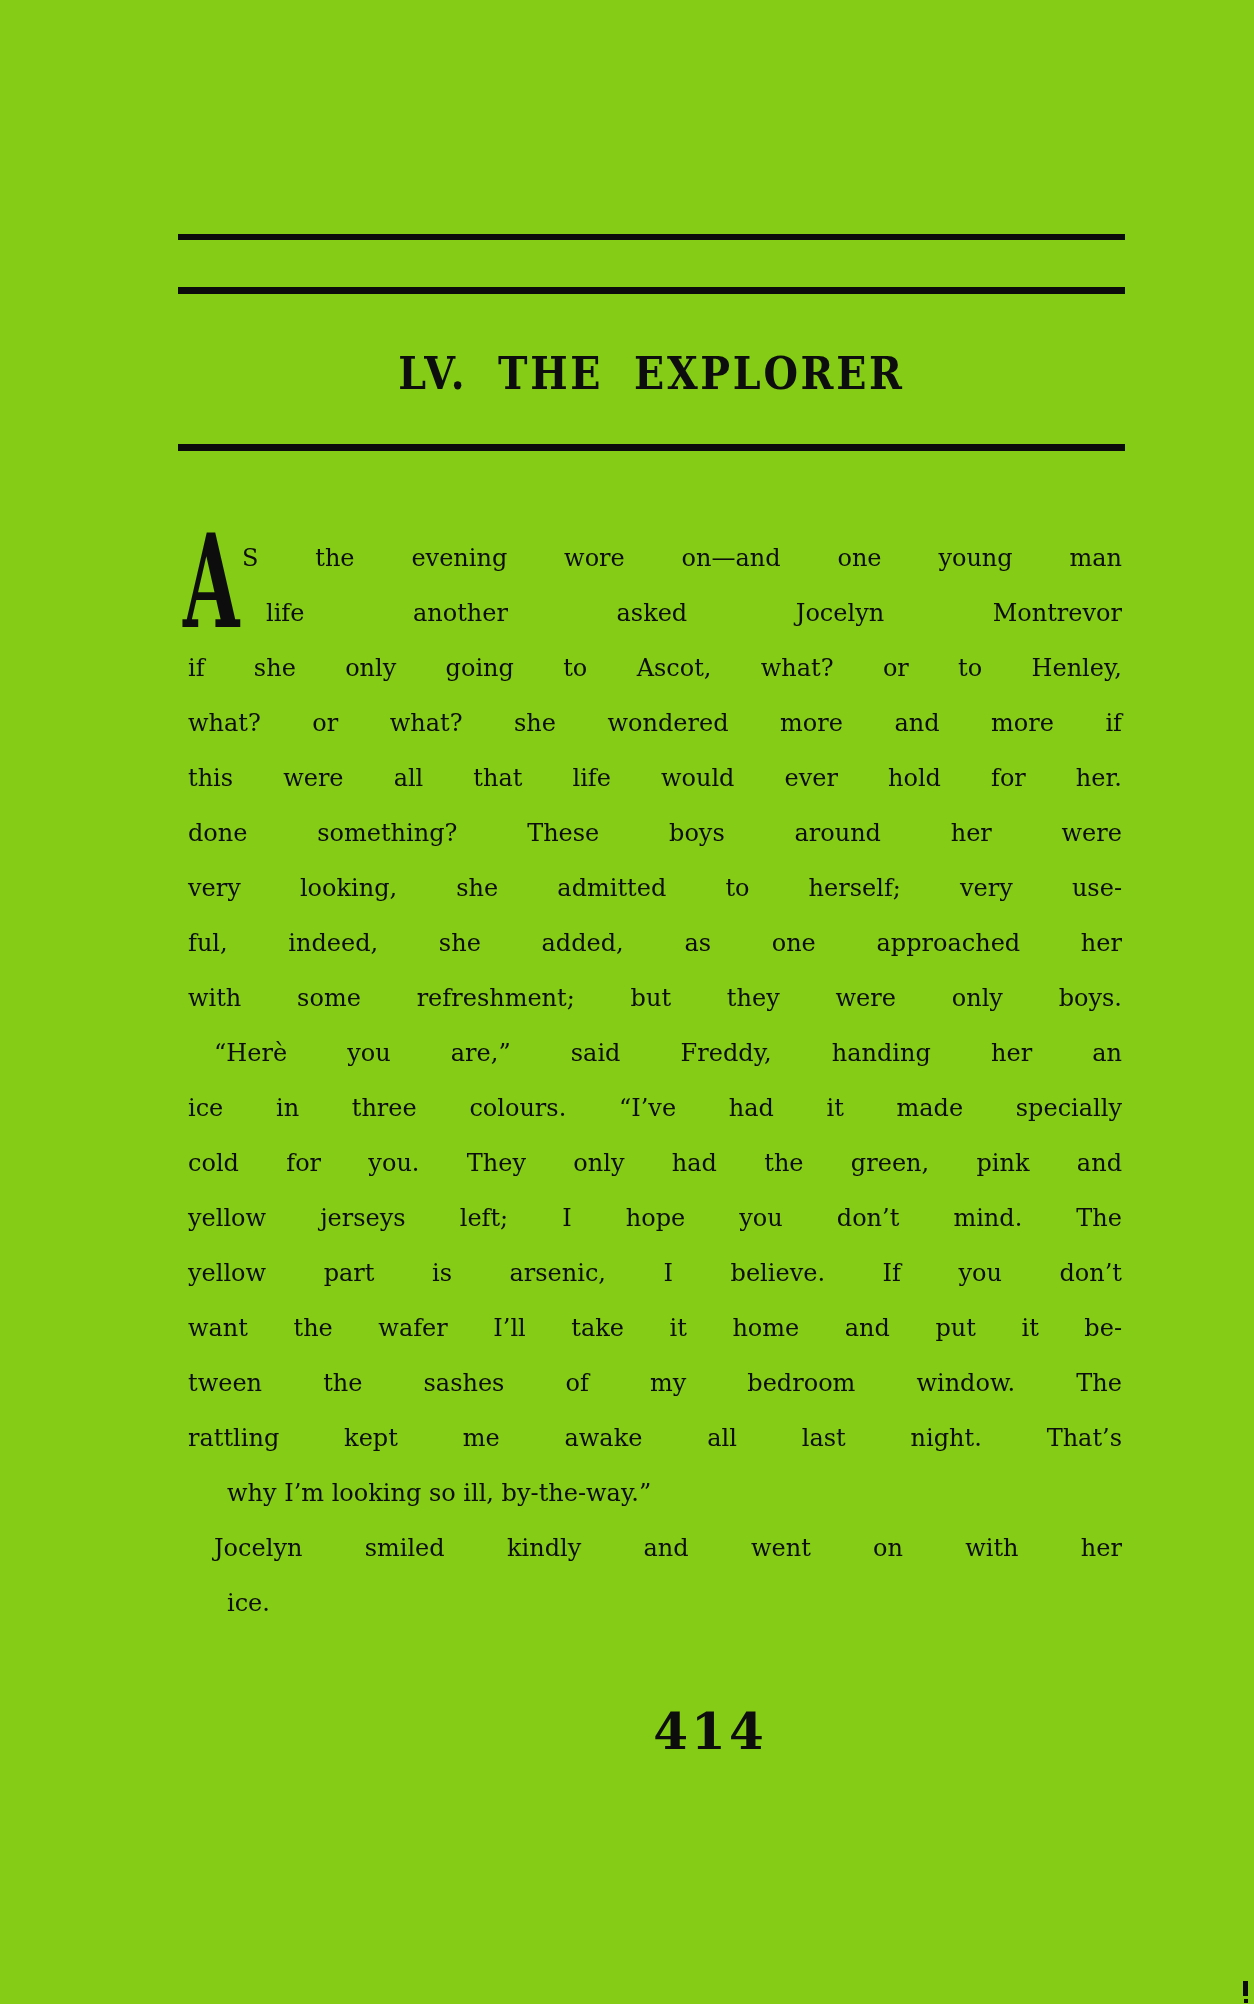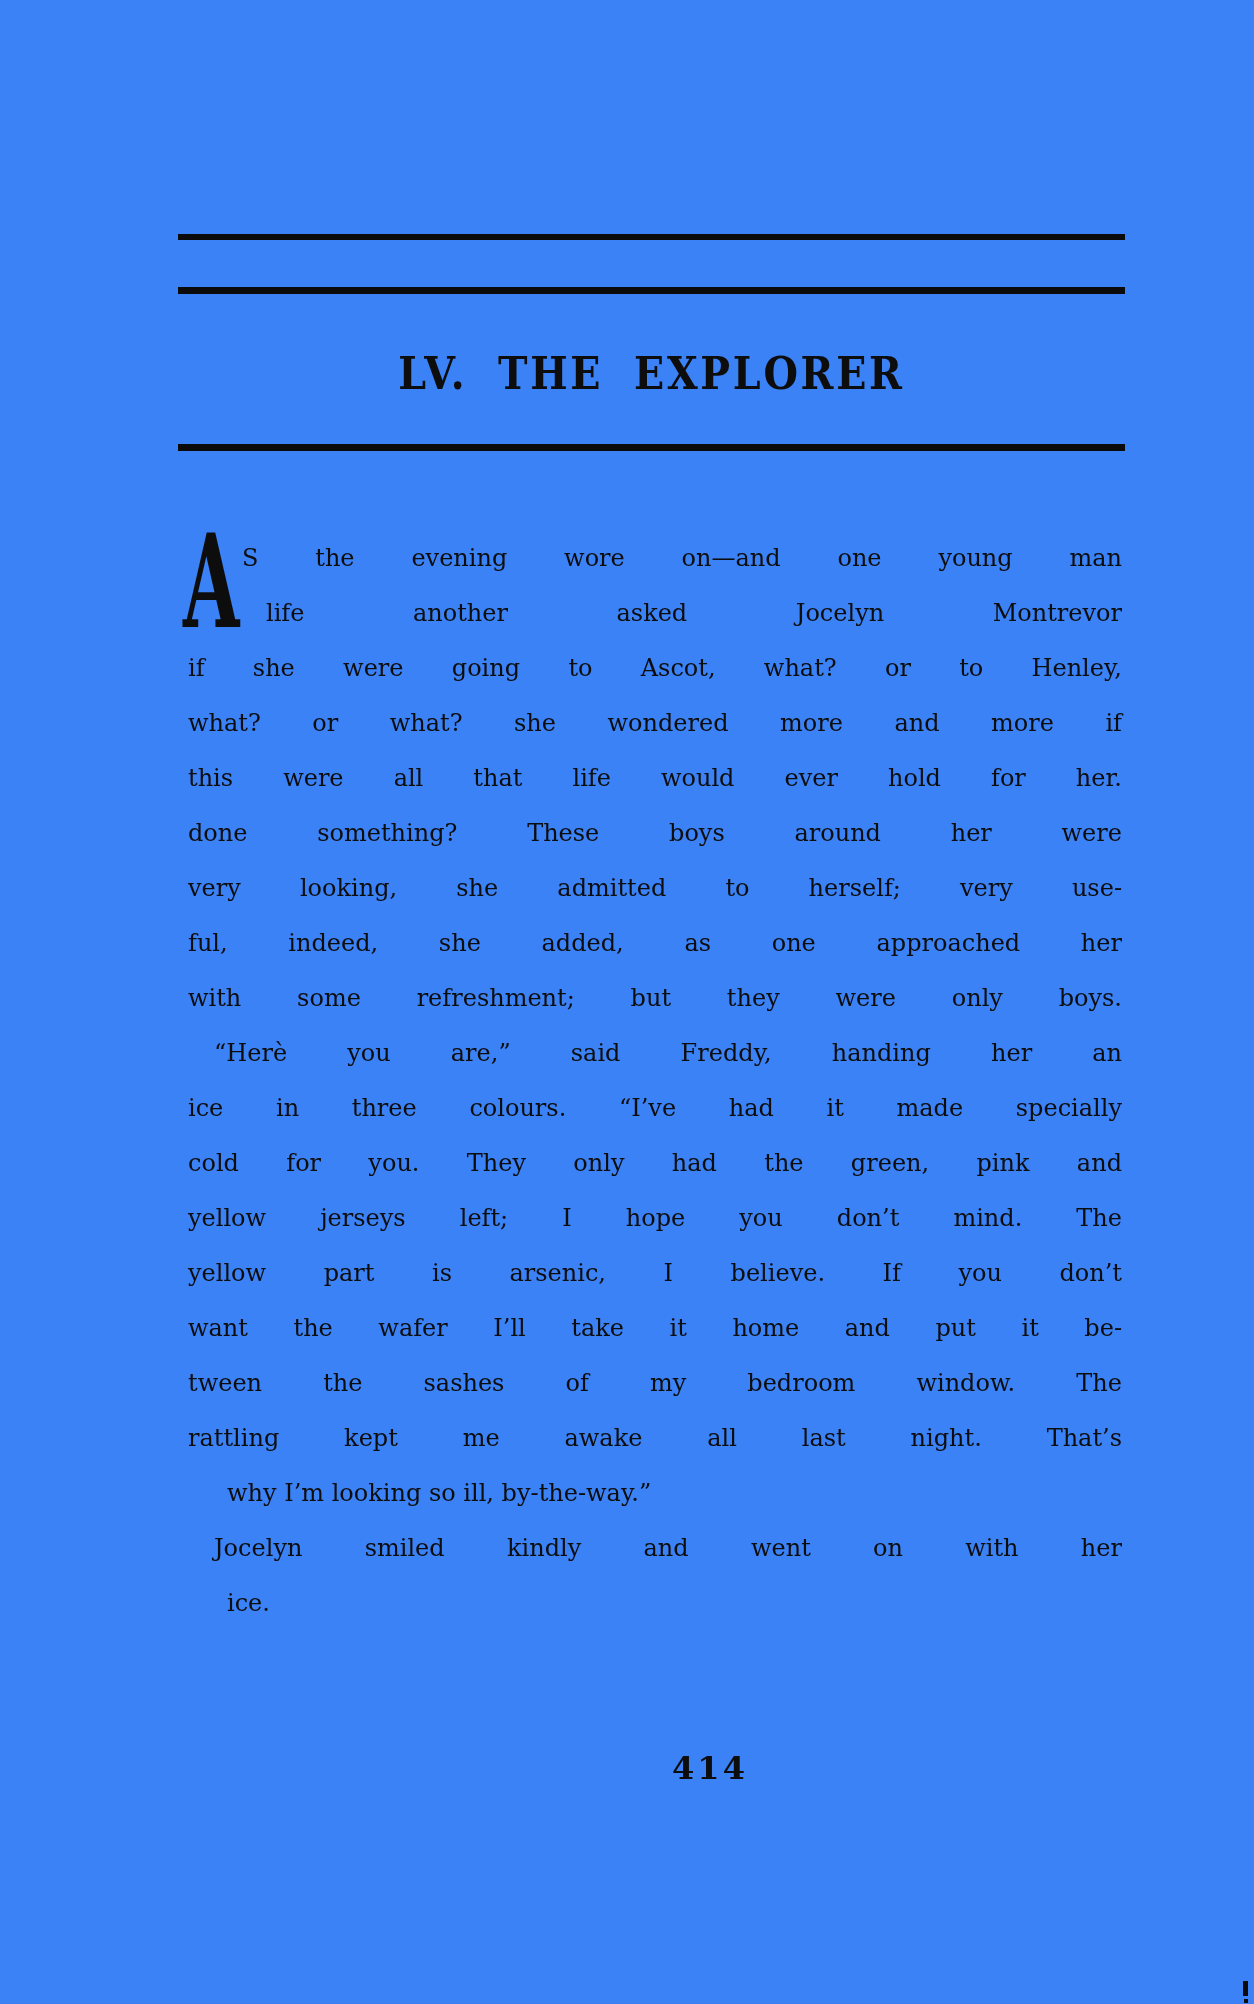--- a/index.html
+++ b/index.html
@@ -4,21 +4,21 @@
 <style>
   html, body {
     margin: 0;
     padding: 0;
     background: #ffffff;
   }
   .page {
     position: relative;
     width: 1254px;
     height: 2004px;
-    background: #3b82f6;
+    background: #84cc16;
     overflow: hidden;
     font-family: "DejaVu Serif", "Liberation Serif", serif;
     color: #0d0d0d;
   }
   .rule {
     position: absolute;
     left: 178px;
     width: 947px;
     background: #0b0b0b;
   }
@@ -66,25 +66,25 @@
     text-justify: inter-word;
     white-space: normal;
     overflow: visible;
   }
   .dc1 { padding-left: 54px; }
   .dc2 { padding-left: 78px; }
   .ind { text-indent: 26px; }
   .end { text-align-last: left; margin-left: 39px; }
   .pagenum {
     position: absolute;
-    top: 1746px;
+    top: 1710px;
     left: 610px;
     width: 200px;
     text-align: center;
-    font-size: 32px;
+    font-size: 50px;
     font-weight: bold;
     letter-spacing: 3px;
     line-height: 44px;
   }
   .artifact {
     position: absolute;
     background: #0b0b0b;
   }
   .a1 { left: 1243px; top: 1981px; width: 5px; height: 15px; }
   .a2 { left: 1244px; top: 1999px; width: 4px; height: 4px; }
@@ -99,21 +99,21 @@
 
   <h1 class="heading">LV. THE EXPLORER</h1>
 
   <div class="rule rule3"></div>
 
   <div class="dropcap">A</div>
 
   <div class="body">
     <div class="line dc1">S the evening wore on—and one young man</div>
     <div class="line dc2">life another asked Jocelyn Montrevor</div>
-    <div class="line">if she were going to Ascot, what? or to Henley,</div>
+    <div class="line">if she only going to Ascot, what? or to Henley,</div>
     <div class="line">what? or what? she wondered more and more if</div>
     <div class="line">this were all that life would ever hold for her.</div>
     <div class="line">done something?  These boys around her were</div>
     <div class="line">very looking, she admitted to herself; very use-</div>
     <div class="line">ful, indeed, she added, as one approached her</div>
     <div class="line">with some refreshment; but they were only boys.</div>
     <div class="line ind">“Herè you are,” said Freddy, handing her an</div>
     <div class="line">ice in three colours.  “I’ve had it made specially</div>
     <div class="line">cold for you.  They only had the green, pink and</div>
     <div class="line">yellow jerseys left; I hope you don’t mind.  The</div>

